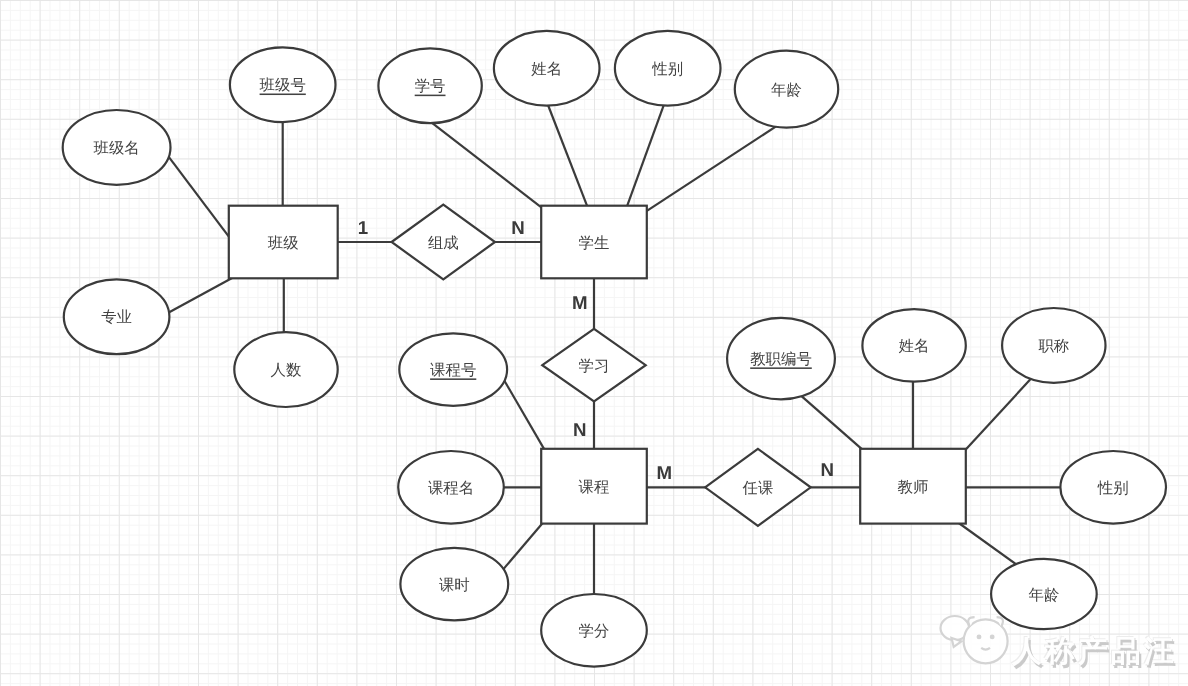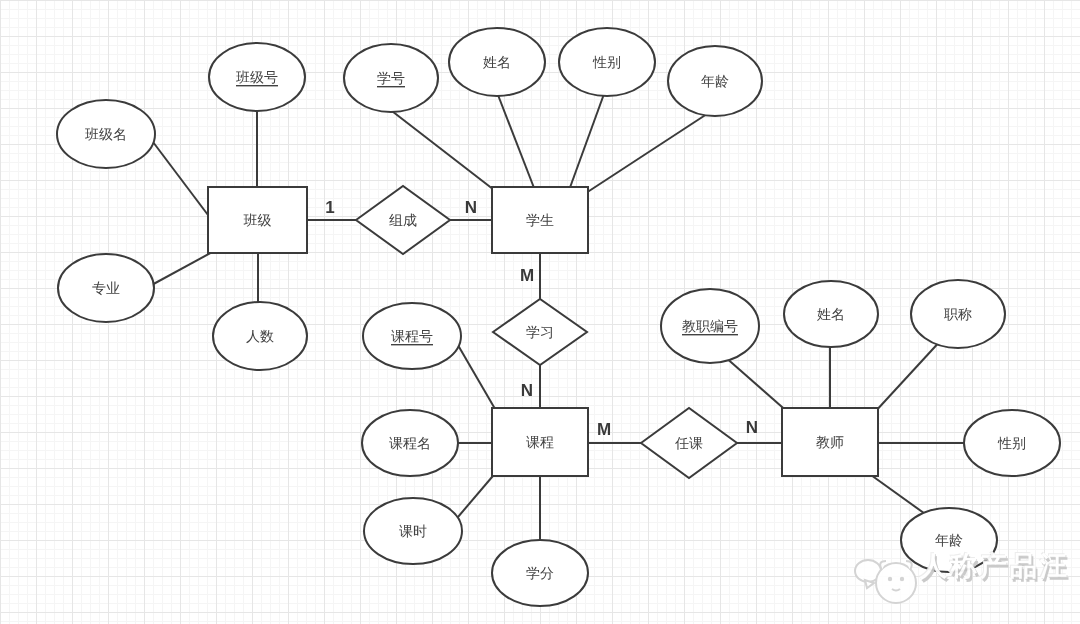--- a/index.html
+++ b/index.html
@@ -15,21 +15,21 @@
   }
   svg#diagram{position:absolute;left:0;top:0;}
   .edge{stroke:#3b3b3b;stroke-width:2;fill:none;}
   .shape{fill:#ffffff;stroke:#3b3b3b;stroke-width:2;}
   .lbl{font-family:"Liberation Sans",sans-serif;font-size:14px;fill:#424242;
        text-anchor:middle;dominant-baseline:central;}
   .lbl.key{text-decoration:underline;}
   .card{font-family:"Liberation Sans",sans-serif;font-size:17px;font-weight:700;
         fill:#3a3a3a;text-anchor:middle;}
   .watermark{
-    position:absolute;left:852px;top:548px;display:flex;align-items:flex-start;
+    position:absolute;left:852px;top:548px;display:flex;align-items:flex-end;
     opacity:.95;pointer-events:none;
   }
   .watermark .wm-text{
     margin-left:-6px;font-size:27px;font-weight:700;letter-spacing:3px;
     color:#ffffff;
     text-shadow:2px 3px 0 #c8c8c8, -1px -1px 0 #ececec, 1px 1px 0 #d8d8d8;
     white-space:nowrap;
   }
 </style>
 </head>

